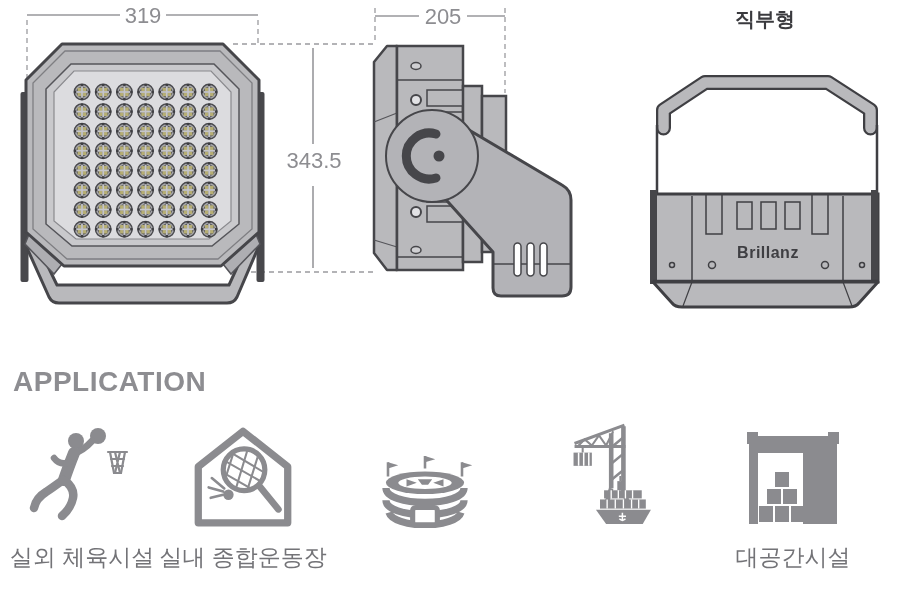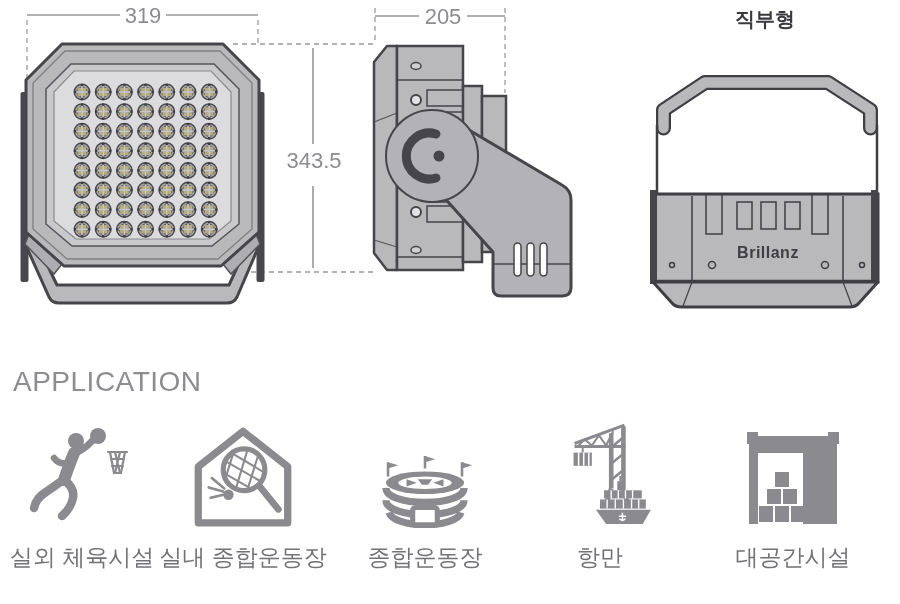--- a/index.html
+++ b/index.html
@@ -6,21 +6,21 @@
   body{
     width:900px;height:604px;background:#ffffff;position:relative;overflow:hidden;
     font-family:"Liberation Sans","DejaVu Sans",sans-serif;
   }
   #drawing{position:absolute;top:0;left:0;}
   .dim-text{font-size:22px;fill:#8d8d91;}
   .view-title{font-size:20px;font-weight:bold;fill:#3a3a3e;}
   .logo-text{font-size:16px;font-weight:800;fill:#3f3f43;letter-spacing:0.5px;}
   #app-heading{
     position:absolute;left:13px;top:366px;margin:0;
-    font-size:28px;font-weight:normal;color:#8d8d91;letter-spacing:0.5px;
+    font-size:28px;font-weight:bold;color:#8d8d91;letter-spacing:0.5px;
   }
   .app-item{position:absolute;top:418px;width:170px;text-align:center;}
   .app-icon-box{height:110px;display:flex;align-items:flex-end;justify-content:center;}
   .app-label{margin-top:14px;font-size:23px;color:#737377;white-space:nowrap;}
   .i1{left:-3px;} .i2{left:158px;} .i3{left:340px;} .i4{left:515px;} .i5{left:708px;}
 </style>
 </head>
 <body>
 
 <svg id="drawing" width="900" height="345" viewBox="0 0 900 345">
@@ -247,21 +247,20 @@
         <ellipse cx="50" cy="28" rx="38" ry="11" fill="#8b8b8f" stroke="none"></ellipse>
         <ellipse cx="50" cy="28" rx="26" ry="6" fill="#ffffff" stroke="none"></ellipse>
         <path d="M 32,24.5 L 42,28 L 32,31.5 Z M 68,24.5 L 58,28 L 68,31.5 Z M 43,24.5 H 57 L 53,30 H 47 Z" fill="#8b8b8f" stroke="none"></path>
         <path d="M 12,33 C 12,42 30,47 50,47 C 70,47 88,42 88,33" stroke-width="7"></path>
         <path d="M 12,45 C 12,54 30,59 50,59 C 70,59 88,54 88,45" stroke-width="7"></path>
         <path d="M 15,57 C 17,64 32,69 50,69 C 68,69 83,64 85,57" stroke-width="7"></path>
         <rect x="38" y="52" width="24" height="17" rx="3" fill="#ffffff" stroke-width="5"></rect>
       </g>
     </svg>
   </div>
-  <div class="app-label">종합운동장</div>
 </div>
 
 <div class="app-item i4">
   <div class="app-icon-box">
     <svg width="112" height="107" viewBox="0 0 110 105">
       <g stroke="#8b8b8f" fill="none">
         <path d="M 66,12 V 66 M 78,5 V 70" stroke-width="4.5"></path>
         <path d="M 66,26 L 78,16 M 66,42 L 78,32 M 66,58 L 78,48" stroke-width="2.5"></path>
         <path d="M 79,4 L 30,22" stroke-width="3"></path>
         <path d="M 30,25 H 80" stroke-width="3"></path>
@@ -274,21 +273,20 @@
         <path d="M 75,54 V 59" stroke-width="2"></path>
         <rect x="59" y="68" width="37" height="8" fill="#8b8b8f" stroke="none"></rect>
         <path d="M 66,68 V 76 M 73,68 V 76 M 80,68 V 76 M 87,68 V 76" stroke="#ffffff" stroke-width="1.3"></path>
         <rect x="55" y="77" width="45" height="9" fill="#8b8b8f" stroke="none"></rect>
         <path d="M 62,77 V 86 M 70,77 V 86 M 78,77 V 86 M 86,77 V 86 M 93,77 V 86" stroke="#ffffff" stroke-width="1.3"></path>
         <path d="M 51,87 H 105 L 97,101 H 61 Z" fill="#8b8b8f" stroke="none"></path>
         <path d="M 77,90 V 97 M 73.5,93.5 H 80.5 M 74,96 Q 77,99 80,96" stroke="#ffffff" stroke-width="1.5"></path>
       </g>
     </svg>
   </div>
-  <div class="app-label">항만</div>
 </div>
 
 <div class="app-item i5">
   <div class="app-icon-box">
     <svg width="102" height="100" viewBox="0 0 100 100">
       <g fill="#8b8b8f">
         <rect x="4" y="4" width="11" height="12"></rect>
         <rect x="85" y="4" width="11" height="12"></rect>
         <rect x="6" y="8" width="88" height="17"></rect>
         <rect x="6" y="8" width="9" height="88"></rect>

